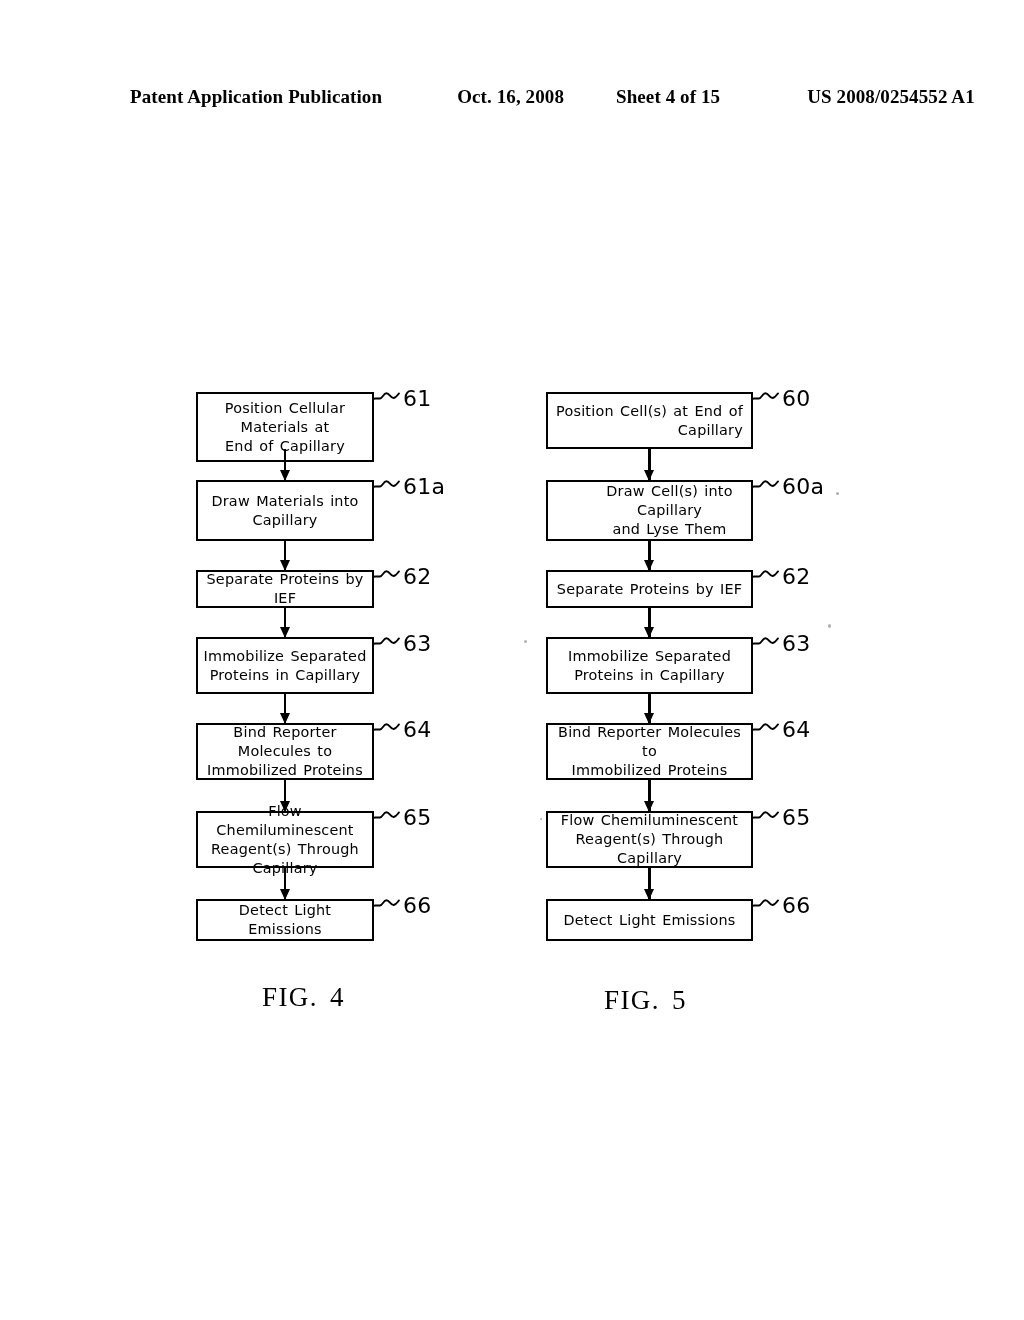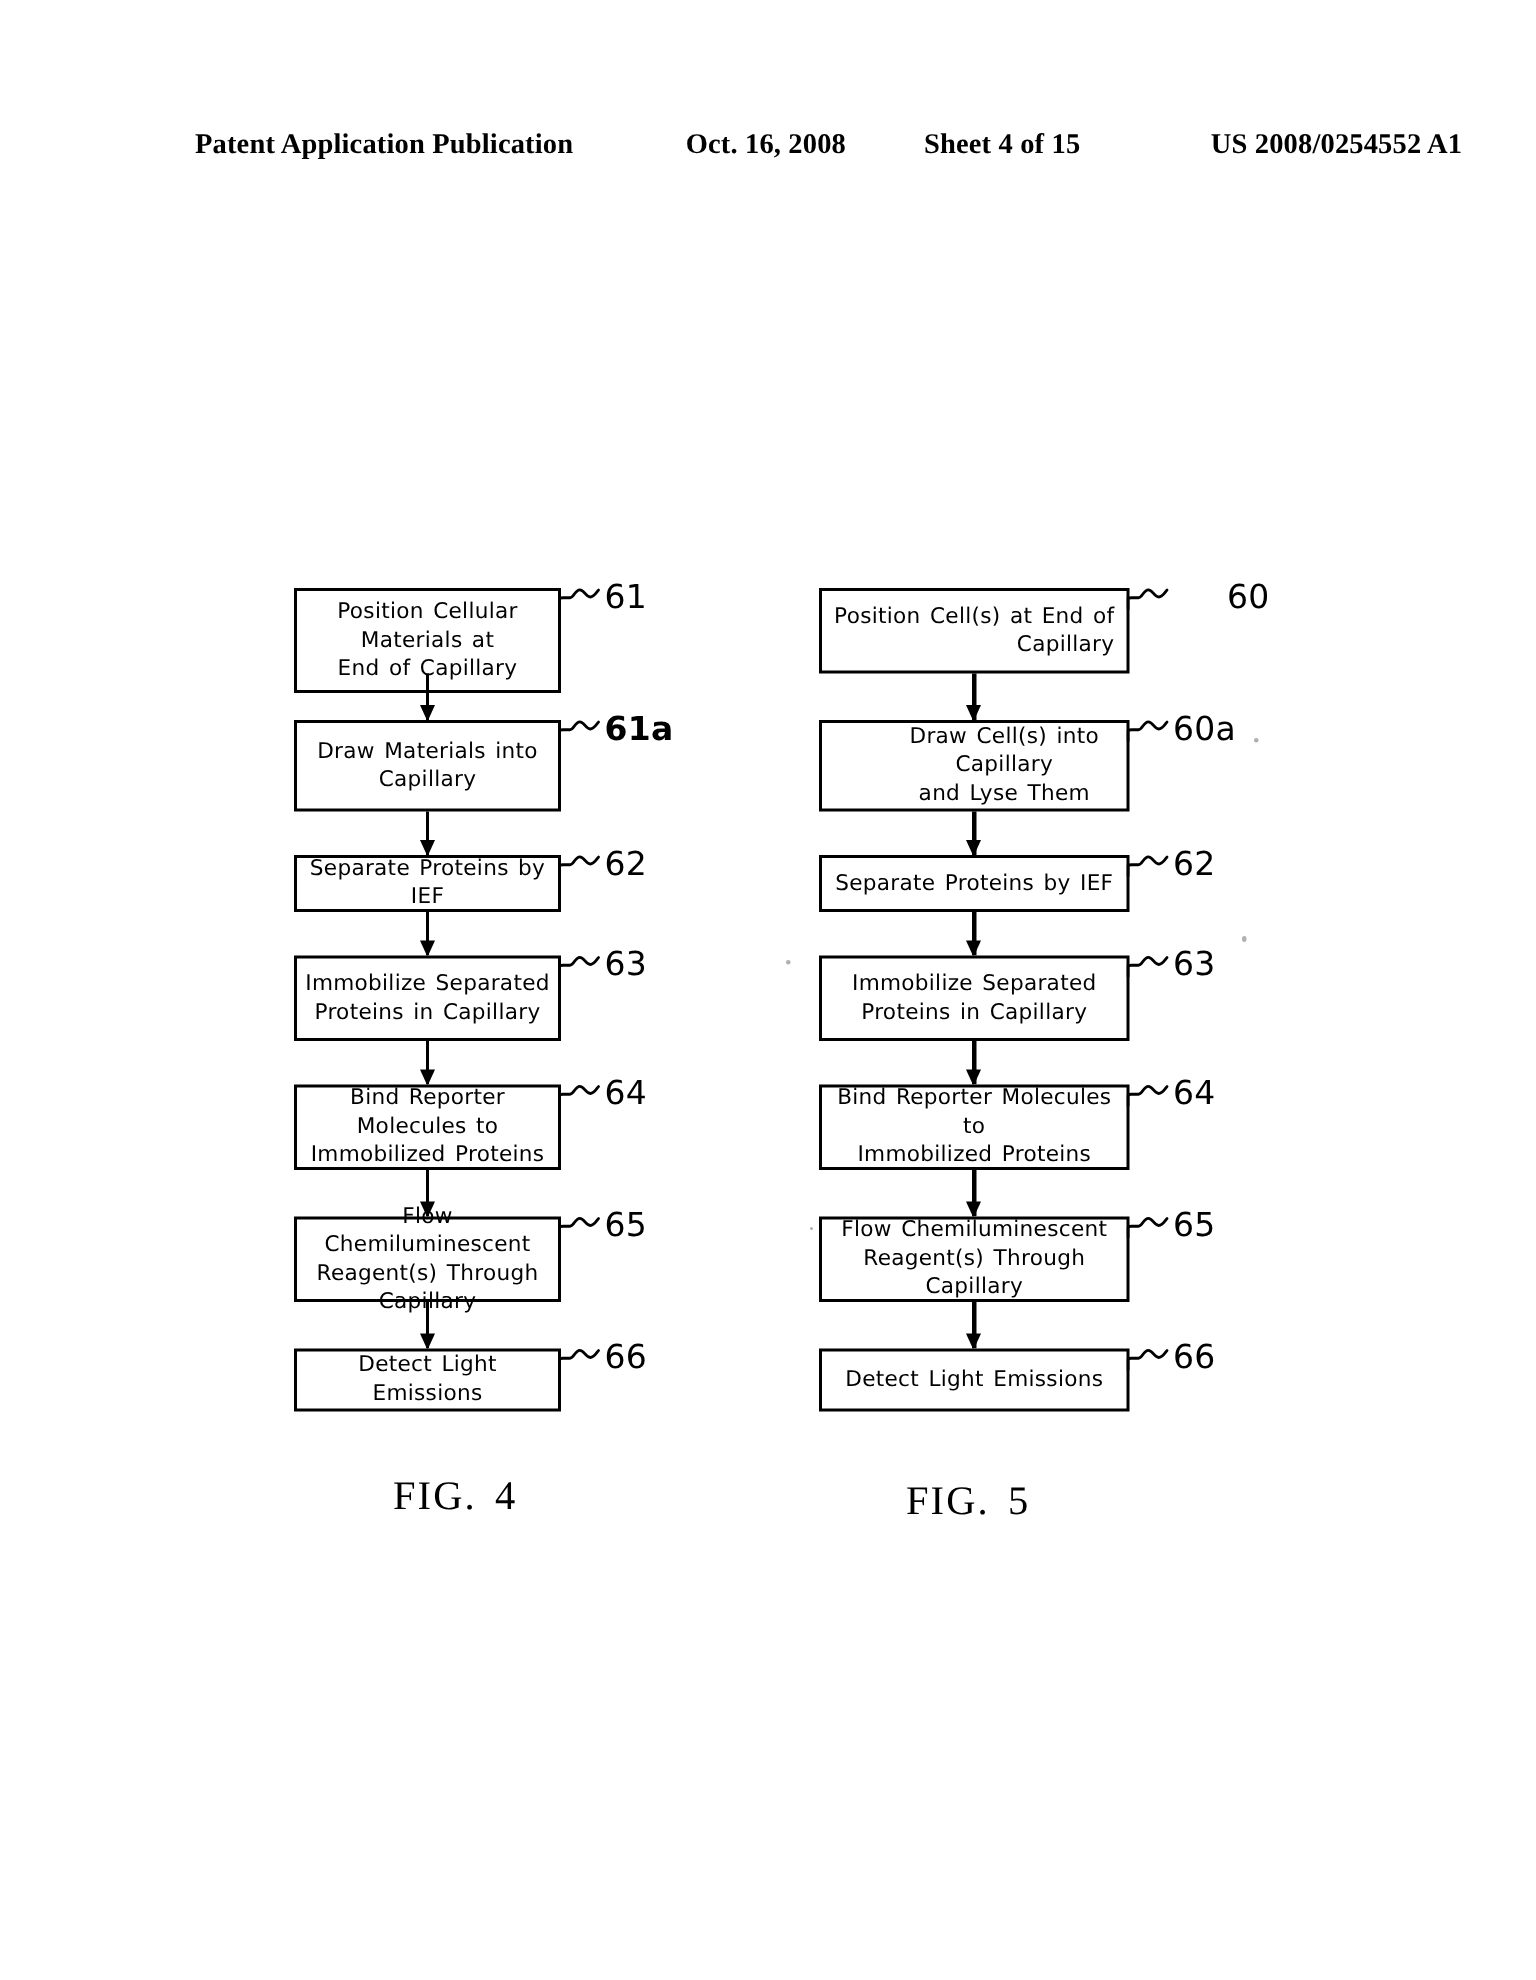--- a/index.html
+++ b/index.html
@@ -158,21 +158,21 @@
         <svg class="ref-lead" viewBox="0 0 30 18" xmlns="http://www.w3.org/2000/svg">
           <path d="M1 16 L1 9 Q1.5 8.5 3.5 8.5 L8 8.5 C10.5 8.5 11.5 3.2 14.5 3.2 C17.5 3.2 18.5 8.0 21.5 8.0 C24 8.0 25.5 5.0 27 3.4" fill="none" stroke="#000" stroke-width="1.9" stroke-linecap="round" stroke-linejoin="round"></path>
         </svg>
         <span class="ref-num">61</span>
       </div>
       <div class="connector" style="left: 283.9px; top: 449px; height: 31px;"></div>
       <div class="node" style="left: 196px; top: 480px; width: 178px; height: 61px;">
         <span class="node-text">Draw Materials into
 Capillary</span>
       </div>
-      <div class="ref" style="left: 372px; top: 474px; font-weight: bold;">
+      <div class="ref" style="left: 372px; top: 474px;">
         <svg class="ref-lead" viewBox="0 0 30 18" xmlns="http://www.w3.org/2000/svg">
           <path d="M1 16 L1 9 Q1.5 8.5 3.5 8.5 L8 8.5 C10.5 8.5 11.5 3.2 14.5 3.2 C17.5 3.2 18.5 8.0 21.5 8.0 C24 8.0 25.5 5.0 27 3.4" fill="none" stroke="#000" stroke-width="1.9" stroke-linecap="round" stroke-linejoin="round"></path>
         </svg>
         <span class="ref-num">61a</span>
       </div>
       <div class="connector" style="left: 283.9px; top: 541px; height: 29px;"></div>
       <div class="node" style="left: 196px; top: 570px; width: 178px; height: 38px;">
         <span class="node-text">Separate Proteins by IEF</span>
       </div>
       <div class="ref" style="left: 372px; top: 564px;">
@@ -224,21 +224,21 @@
         </svg>
         <span class="ref-num">66</span>
       </div>
       <div class="fig-caption" style="left: 262px; top: 982px;">FIG. 4</div>
     </div>
     <div class="figure">
       <div class="node" style="left: 546px; top: 392px; width: 207px; height: 57px; text-align: right;">
         <span class="node-text">Position Cell(s) at End of
 Capillary</span>
       </div>
-      <div class="ref" style="left: 751px; top: 386px; gap: 36px;">
+      <div class="ref" style="left: 751px; top: 386px;">
         <svg class="ref-lead" viewBox="0 0 30 18" xmlns="http://www.w3.org/2000/svg">
           <path d="M1 16 L1 9 Q1.5 8.5 3.5 8.5 L8 8.5 C10.5 8.5 11.5 3.2 14.5 3.2 C17.5 3.2 18.5 8.0 21.5 8.0 C24 8.0 25.5 5.0 27 3.4" fill="none" stroke="#000" stroke-width="1.9" stroke-linecap="round" stroke-linejoin="round"></path>
         </svg>
         <span class="ref-num">60</span>
       </div>
       <div class="connector" style="left: 648.4px; top: 449px; height: 31px;"></div>
       <div class="node" style="left: 546px; top: 480px; width: 207px; height: 61px; padding-left: 40px;">
         <span class="node-text">Draw Cell(s) into Capillary
 and Lyse Them</span>
       </div>

